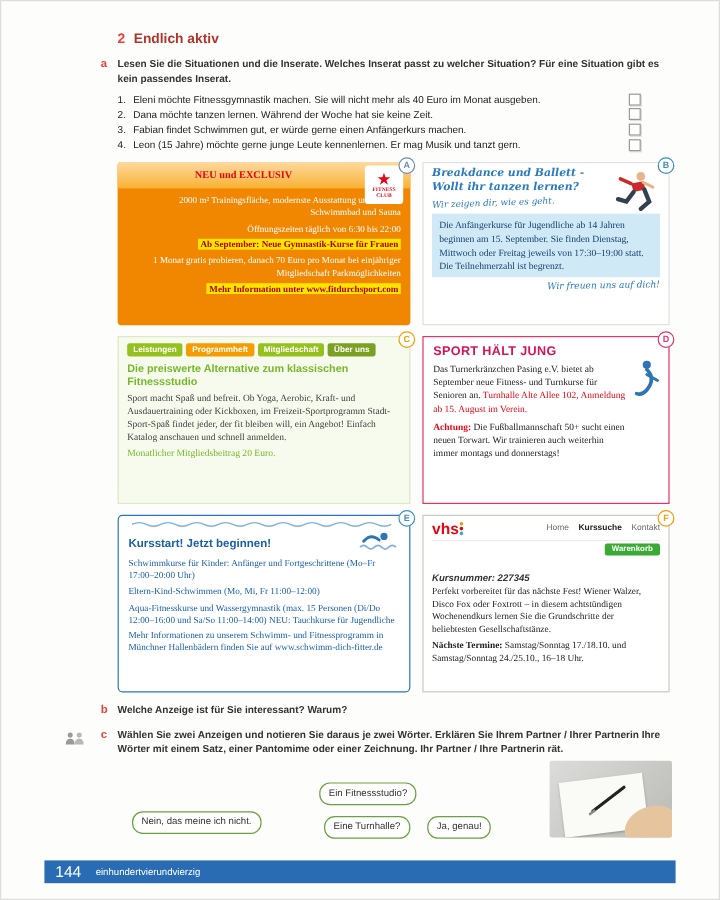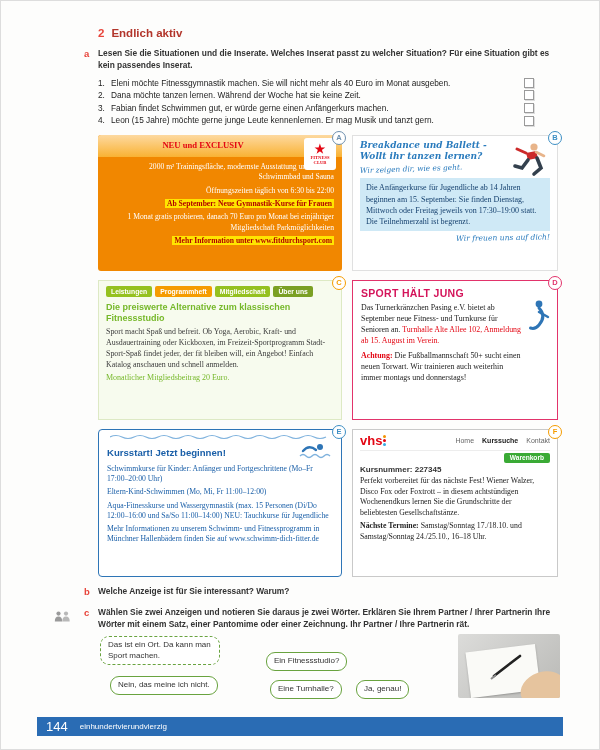--- a/index.html
+++ b/index.html
@@ -93,21 +93,21 @@
   .adF{background:#fff;border:1px solid #c9c9c9;padding:4px 7px;}
   .adF-top{display:flex;align-items:center;gap:7px;border-bottom:1px solid #ededed;padding-bottom:3px;}
   .vhs{color:#e30613;font-weight:bold;font-size:13px;line-height:1;display:flex;align-items:flex-start;gap:1px;}
   .vhs-dots{display:flex;flex-direction:column;gap:1px;margin-top:1px;}
   .dot{width:3px;height:3px;border-radius:50%;}
   .dot1{background:#f39200;} .dot2{background:#e30613;} .dot3{background:#36a9e1;}
   .adF-nav{display:flex;gap:8px;font-size:7px;color:#666;margin-left:auto;}
   .adF-nav .active{font-weight:bold;color:#222;}
   .adF-cartrow{display:flex;justify-content:flex-end;margin-top:2px;}
   .cart{background:#3aaa35;color:#fff;font-size:6.6px;font-weight:bold;padding:1.5px 6px;border-radius:2px;}
-  .adF-course{font-size:8px;font-weight:bold;color:#333;margin-top:2px;}
+  .adF-course{font-size:8px;font-weight:bold;color:#333;margin-top:14px;font-style:italic;}
   .adF-body{font-family:"Liberation Serif",serif;font-size:7.8px;line-height:1.36;color:#222;margin-top:2px;}
   .adF-dates{font-family:"Liberation Serif",serif;font-size:7.8px;line-height:1.36;color:#222;margin-top:3px;}
   .adF-dates .lbl{font-weight:bold;}
 
   
   .pair-icon{position:absolute;left:-44px;top:1px;}
 
   
   .bubbles{position:relative;margin-top:6px;height:80px;}
   .bubble{position:absolute;background:#fff;border:1px solid #69a33f;border-radius:9px;
@@ -318,21 +318,20 @@
           <circle cx="4.5" cy="2.6" r="2.1" fill="#9a9a9a"></circle>
           <path d="M0.8 10.5 Q0.8 5.6 4.5 5.6 Q8.2 5.6 8.2 10.5 Z" fill="#9a9a9a"></path>
           <circle cx="12" cy="2.6" r="2.1" fill="#b8b8b8"></circle>
           <path d="M8.3 10.5 Q8.3 5.6 12 5.6 Q15.7 5.6 15.7 10.5 Z" fill="#b8b8b8"></path>
         </svg>
       </span>
       <div class="task-instruction">Wählen Sie zwei Anzeigen und notieren Sie daraus je zwei Wörter. Erklären Sie Ihrem Partner / Ihrer Partnerin Ihre Wörter mit einem Satz, einer Pantomime oder einer Zeichnung. Ihr Partner / Ihre Partnerin rät.</div>
     </div>
 
     <div class="bubbles">
-      <div class="bubble dashed b1">Das ist ein Ort. Da kann man Sport machen.</div>
       <div class="bubble b2">Ein Fitnessstudio?</div>
       <div class="bubble b3">Nein, das meine ich nicht.</div>
       <div class="bubble b4">Eine Turnhalle?</div>
       <div class="bubble b5">Ja, genau!</div>
       <div class="photo">
         <div class="paper"></div>
         <div class="hand-blob"></div>
         <svg width="40" height="30" style="position:absolute;left:30px;top:16px">
           <path d="M6 26 L32 6" stroke="#222" stroke-width="2.6" stroke-linecap="round"></path>
           <path d="M3 29 l5 -4" stroke="#8a8a8a" stroke-width="2"></path>

